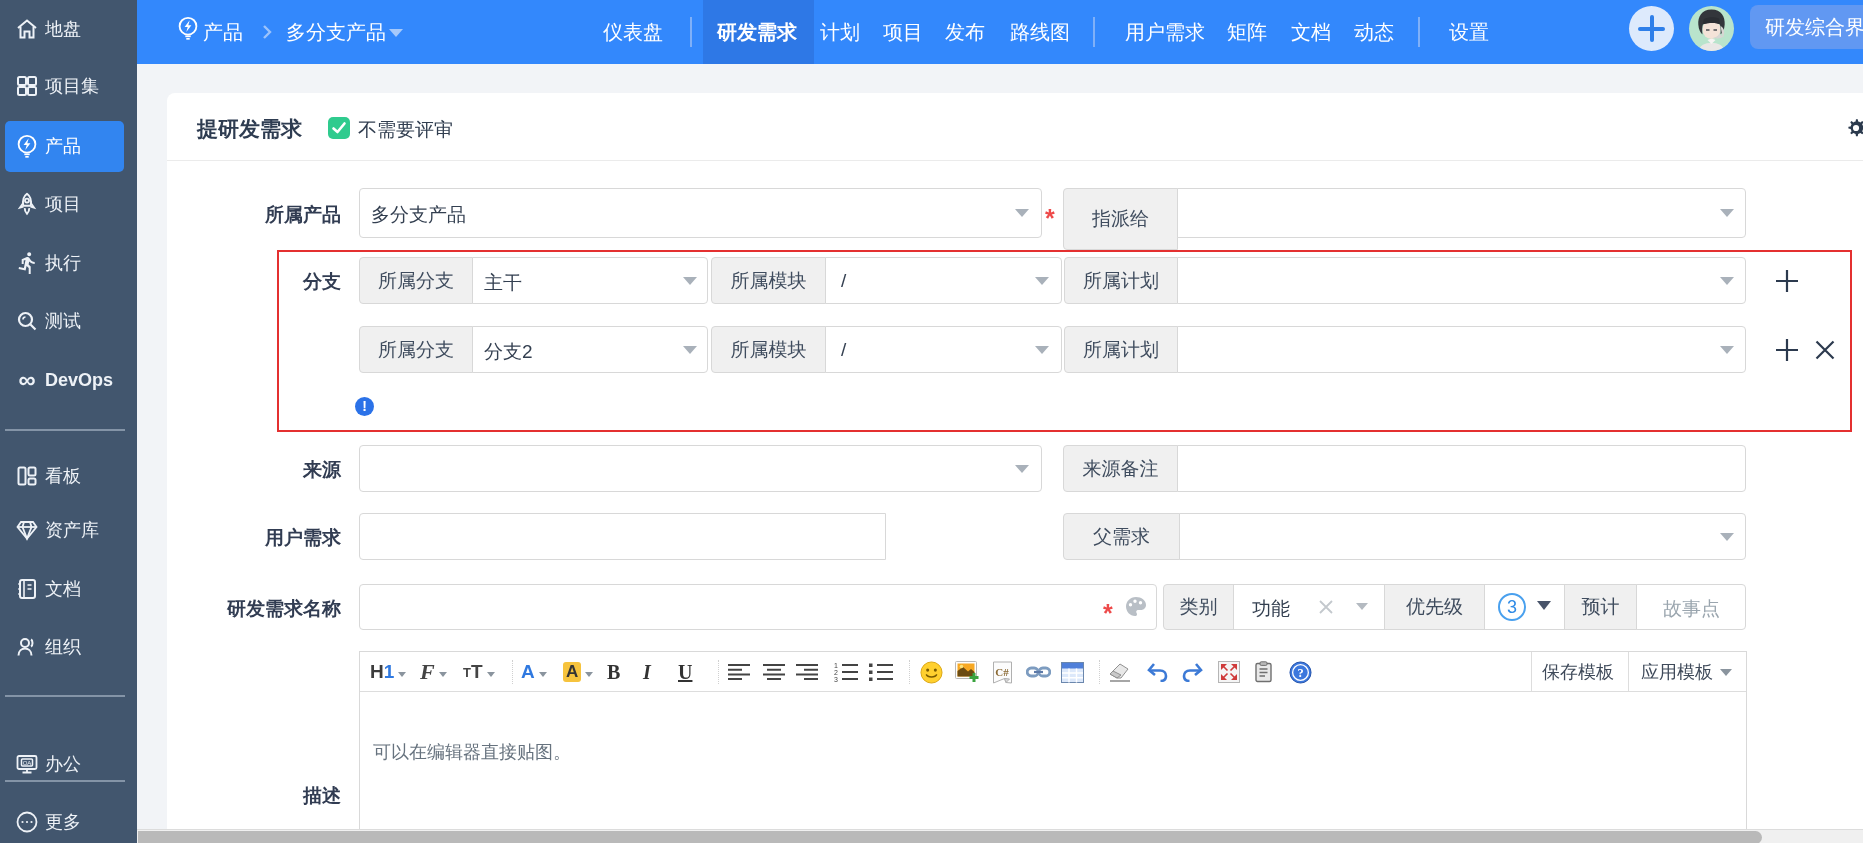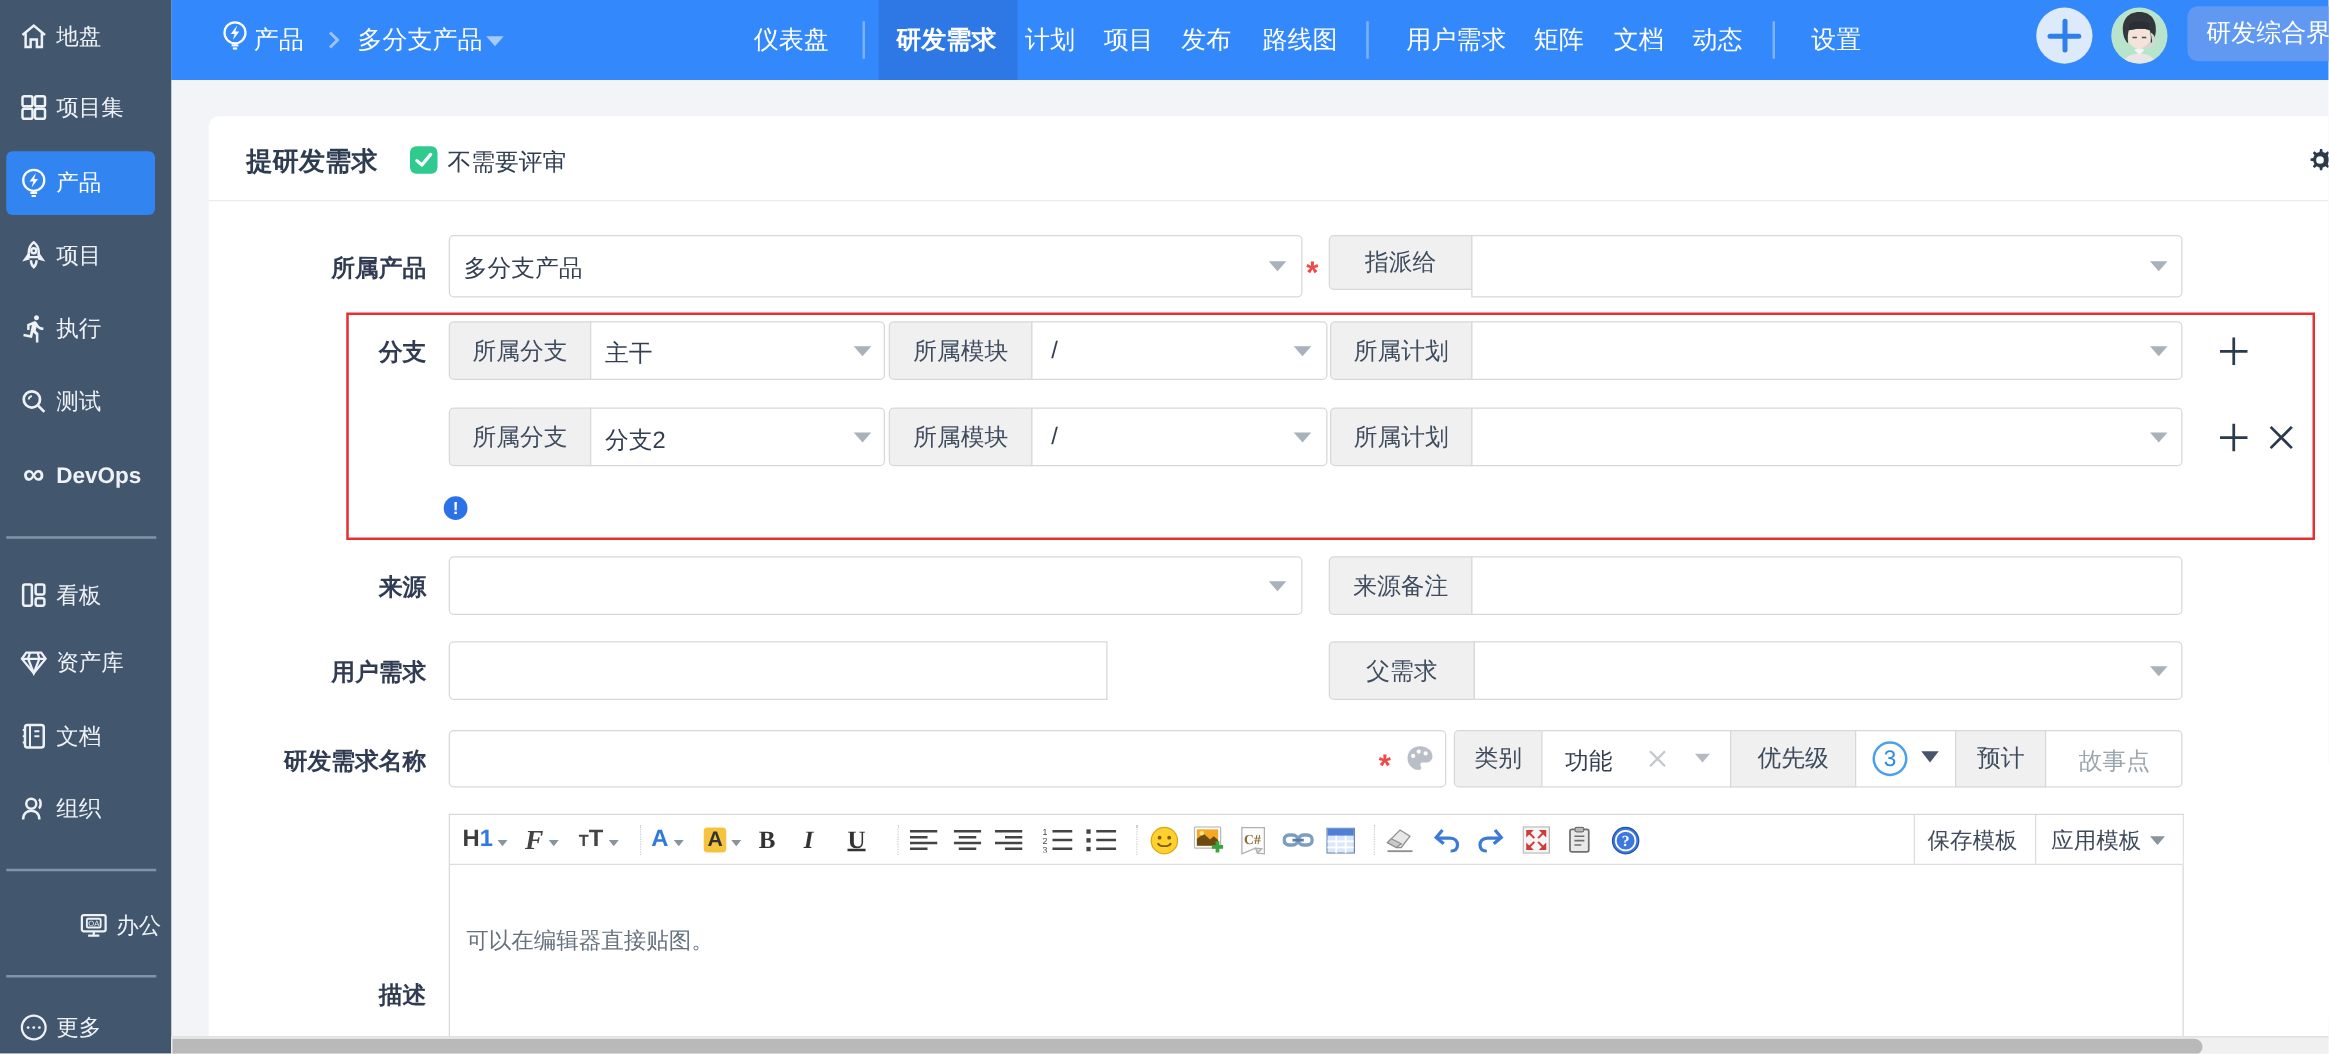--- a/index.html
+++ b/index.html
@@ -164,21 +164,21 @@
           </svg>
         </span>文档</div>
     <div class="sbitem" style="top:627px;"><span class="ic">
           <svg width="24" height="24" viewBox="0 0 24 24" fill="none" stroke="#eef2f7" stroke-width="2">
             <circle cx="10" cy="8" r="4"></circle>
             <path d="M3.5 20.5 C3.5 15.5 7 13.5 10 13.5 C13 13.5 16.5 15.5 16.5 20.5"></path>
             <path d="M16 4.5 C18 5.5 18 10.5 16 11.5"></path>
           </svg>
         </span>组织</div>
     <div class="sbdiv" style="top:695px;"></div>
-    <div class="sbitem" style="top:720px;margin-left:48px;"><span class="ic">
+    <div class="sbitem" style="top:744px;"><span class="ic">
           <svg width="24" height="24" viewBox="0 0 24 24" fill="none" stroke="#eef2f7" stroke-width="1.8">
             <rect x="2.5" y="4" width="19" height="13" rx="1.5"></rect>
             <rect x="6.5" y="7" width="11" height="7" rx="1" stroke-width="1.5"></rect>
             <text x="12" y="13" font-size="6" fill="#eef2f7" stroke="none" text-anchor="middle" font-family="Liberation Sans">OA</text>
             <path d="M12 17 V20 M7.5 20.5 H16.5"></path>
           </svg>
         </span>办公</div>
     <div class="sbdiv" style="top:780px;"></div>
     <div class="sbitem" style="top:802px;"><span class="ic">
           <svg width="24" height="24" viewBox="0 0 24 24" fill="none" stroke="#eef2f7" stroke-width="2">
@@ -202,21 +202,21 @@
   <div class="abs" style="left:1846px; top:118px;"><svg width="20" height="20" viewBox="0 0 24 24" fill="#2b3a4d">
         <path d="M12 1.5 l2.1 0 .5 2.7 a8 8 0 0 1 2.6 1.1 l2.3-1.6 1.5 1.5 -1.6 2.3 a8 8 0 0 1 1.1 2.6 l2.7.5 0 2.1 -2.7.5 a8 8 0 0 1 -1.1 2.6 l1.6 2.3 -1.5 1.5 -2.3-1.6 a8 8 0 0 1 -2.6 1.1 l-.5 2.7 -2.1 0 -.5-2.7 a8 8 0 0 1 -2.6-1.1 l-2.3 1.6 -1.5-1.5 1.6-2.3 a8 8 0 0 1 -1.1-2.6 l-2.7-.5 0-2.1 2.7-.5 a8 8 0 0 1 1.1-2.6 l-1.6-2.3 1.5-1.5 2.3 1.6 a8 8 0 0 1 2.6-1.1 z M12 8.3 a3.7 3.7 0 1 0 0 7.4 a3.7 3.7 0 1 0 0-7.4 z"></path>
       </svg></div>
   <div class="abs" style="left:167px; top:160px; width:1696px; height:1px; background:#ebebeb;"></div>
 
   <div class="flabel" style="left:141px; top:202px;">所属产品</div>
   <div class="box" style="left:359px; top:188px; width:683px; height:50px;"></div>
   <div class="itext" style="left:371px; top:202px;">多分支产品</div>
   <div class="caret" style="left:1015px; top:209px;"></div>
   <div class="abs" style="left:1045px; top:204px; color:#ee4a4a; font-size:25px; font-weight:bold;">*</div>
-  <div class="gbox" style="left:1063px; top:188px; width:115px; height:44px; border-radius:4px 0 0 4px;">指派给</div>
+  <div class="gbox" style="left:1063px; top:188px; width:115px; height:62px; border-radius:4px 0 0 4px;">指派给</div>
   <div class="box" style="left:1177px; top:188px; width:569px; height:50px; border-radius:0 4px 4px 0;"></div>
   <div class="caret" style="left:1720px; top:209px;"></div>
 
   <div id="redbox"></div>
   <div class="flabel" style="left:141px; top:269px;">分支</div>
 
   <div class="gbox" style="left:359px; top:257px; width:114px; height:47px; border-radius:4px 0 0 4px;">所属分支</div>
   <div class="box" style="left:472px; top:257px; width:236px; height:47px; border-radius:0 4px 4px 0;"></div>
   <div class="itext" style="left:484px; top:270px;">主干</div>
   <div class="caret" style="left:683px; top:277px;"></div>

